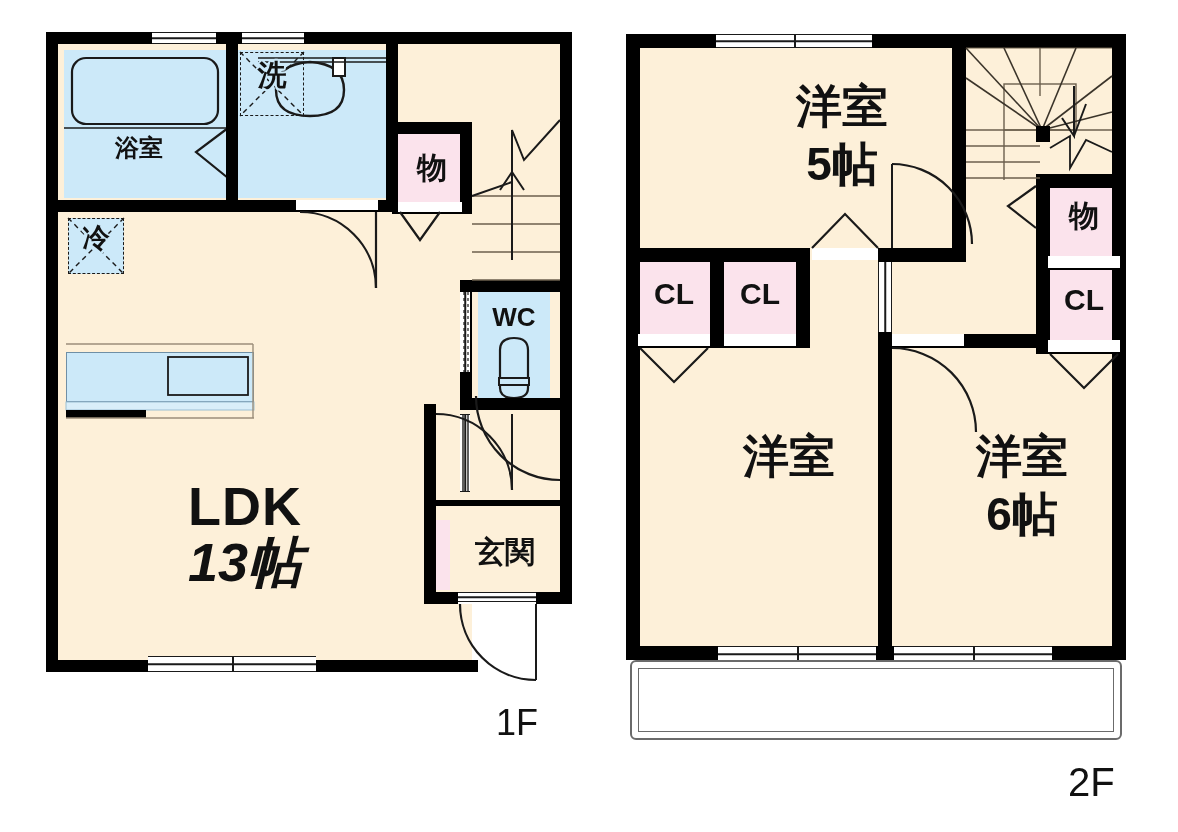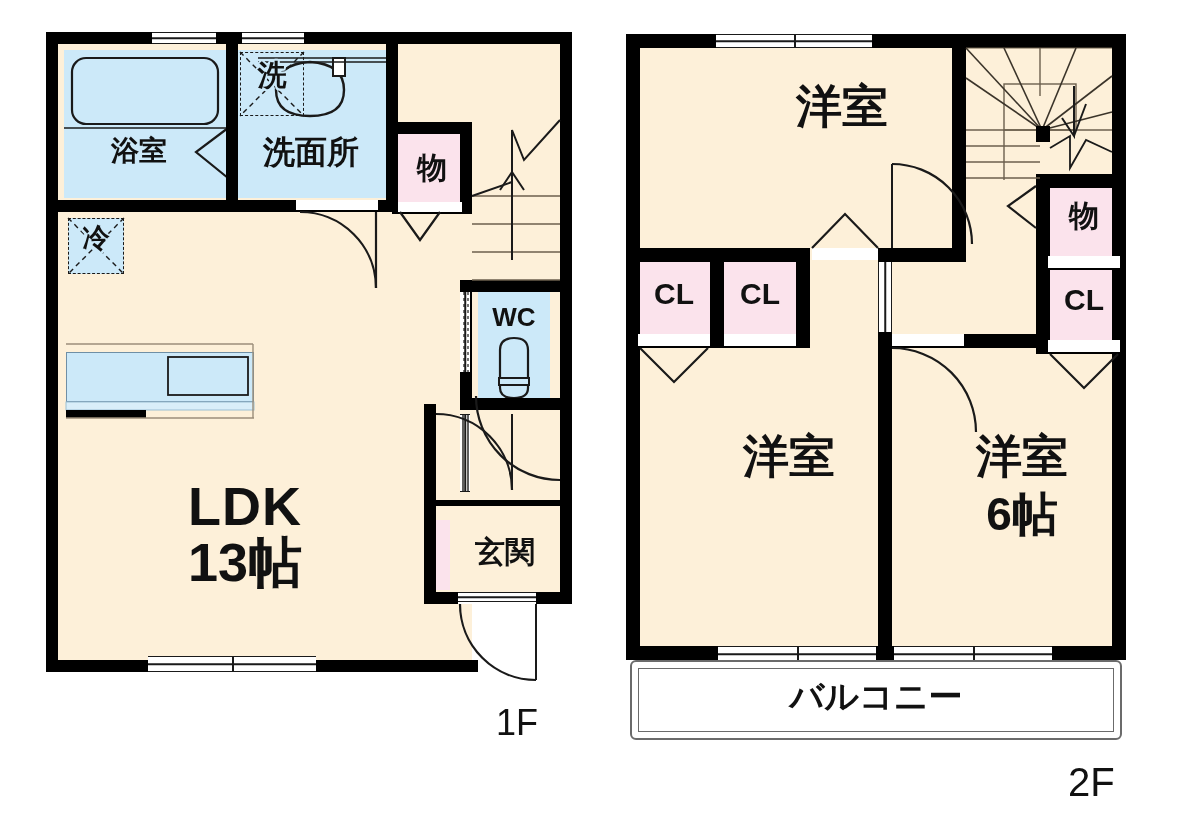--- a/index.html
+++ b/index.html
@@ -241,34 +241,34 @@
 
       <path d="M 476 396 A 84 84 0 0 0 560 480" fill="none" stroke="#1a1a1a" stroke-width="2.2"></path>
 
       <path d="M 436 414 A 76 76 0 0 1 512 490" fill="none" stroke="#1a1a1a" stroke-width="2.2"></path>
       <line x1="512" y1="414" x2="512" y2="490" stroke="#1a1a1a" stroke-width="2"></line>
 
       <path d="M 460 604 A 76 76 0 0 0 536 680" fill="none" stroke="#1a1a1a" stroke-width="2.2"></path>
       <line x1="536" y1="604" x2="536" y2="680" stroke="#1a1a1a" stroke-width="2"></line>
     </svg>
 
-    <div class="label on-blue" style="left:64px;top:136px;width:150px;font-size:28px;">浴室</div>
-    <div class="label on-blue" style="left:236px;top:136px;width:150px;font-size:32px;">洗面所</div>
+    <div class="label on-blue" style="left:64px;top:136px;width:150px;font-size:24px;font-family:Liberation Serif, serif;">浴室</div>
     <div class="label" style="left:450px;top:536px;width:110px;font-size:30px;">玄関</div>
     <div class="label" style="left:130px;top:478px;width:230px;font-size:54px;letter-spacing:1px;">LDK</div>
-    <div class="label" style="left:130px;top:534px;width:230px;font-size:54px;">13帖</div>
+    <div class="label" style="left:130px;top:534px;width:230px;font-size:54px;font-style:italic;">13帖</div>
 
     <div class="floor-tag" style="left:496px;top:702px;font-size:36px;">1F</div>
   </div>
 
   <div class="abs" style="left:600px;top:0;width:578px;height:832px;">
 
     <div class="room fl-beige" style="left:32px;top:42px;width:488px;height:618px;"></div>
 
     <div class="label" style="left:112px;top:82px;width:260px;font-size:46px;">洋室</div>
+    <div class="label" style="left:112px;top:140px;width:260px;font-size:46px;">5帖</div>
 
     <div class="label" style="left:64px;top:432px;width:250px;font-size:46px;">洋室</div>
 
     <div class="label" style="left:312px;top:432px;width:220px;font-size:46px;">洋室</div>
     <div class="label" style="left:312px;top:490px;width:220px;font-size:46px;">6帖</div>
 
     <div class="room fl-pink" style="left:38px;top:262px;width:72px;height:72px;"></div>
     <div class="label on-pink" style="left:38px;top:278px;width:72px;font-size:30px;">CL</div>
 
     <div class="room fl-pink" style="left:124px;top:262px;width:72px;height:72px;"></div>
@@ -360,18 +360,17 @@
       <path d="M 450 354 L 484 388 L 518 354" fill="none" stroke="#1a1a1a" stroke-width="2.2"></path>
 
       <path d="M 292 164 A 80 80 0 0 1 372 244" fill="none" stroke="#1a1a1a" stroke-width="2.2"></path>
       <line x1="292" y1="164" x2="292" y2="248" stroke="#1a1a1a" stroke-width="2"></line>
 
       <path d="M 292 348 A 84 84 0 0 1 376 432" fill="none" stroke="#1a1a1a" stroke-width="2.2"></path>
     </svg>
 
     <div class="abs fl-white" style="left:30px;top:660px;width:492px;height:80px;border:2px solid #6b6b6b;border-radius:6px;"></div>
     <div class="abs fl-white" style="left:38px;top:668px;width:476px;height:64px;border:1.5px solid #6b6b6b;"></div>
-    <div class="label plain" style="left:30px;top:678px;width:492px;font-size:34px;">バルコニー</div>
 
     <div class="floor-tag" style="left:468px;top:760px;font-size:40px;">2F</div>
   </div>
 
 </div>
 
 </body></html>

